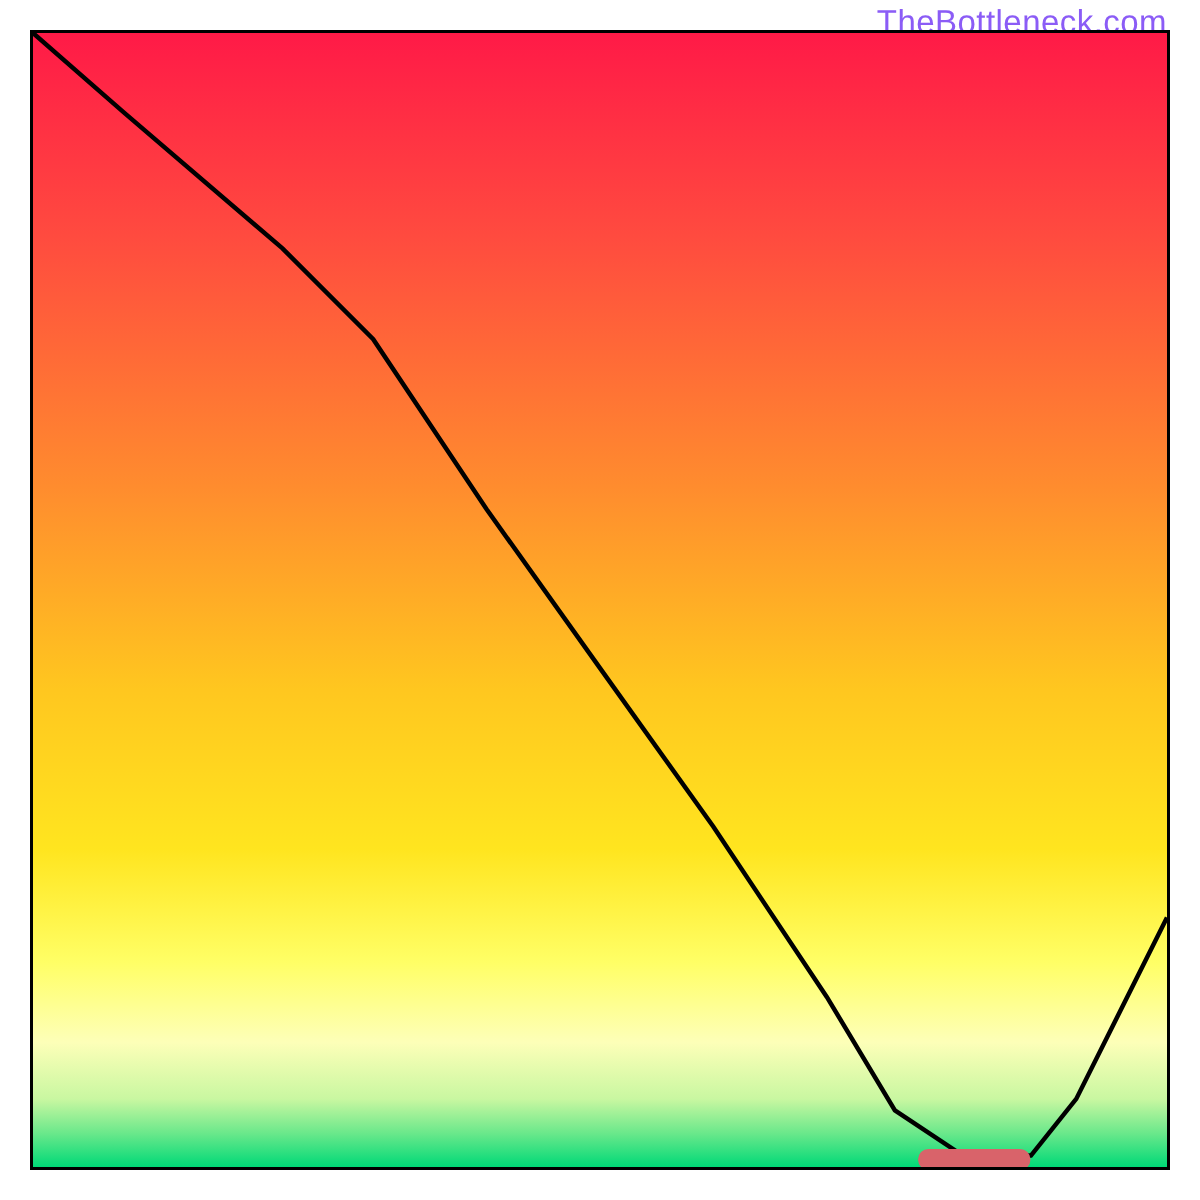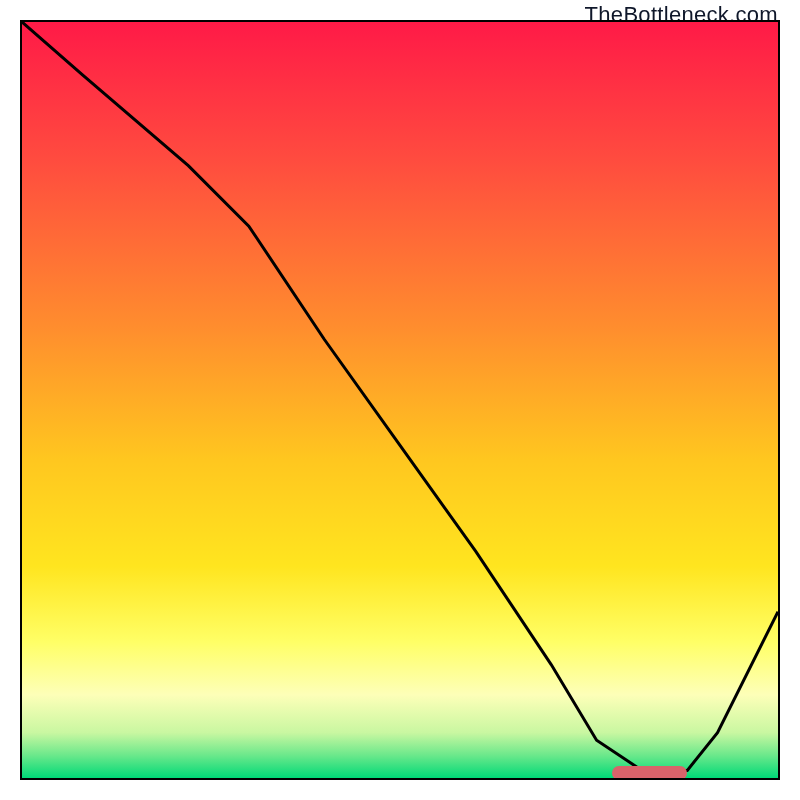--- a/index.html
+++ b/index.html
@@ -38,21 +38,21 @@
     left: 0;
     top: 0;
     width: 100%;
     height: 100%;
     pointer-events: none;
   }
   .watermark {
     position: absolute;
     top: 2px;
     right: 22px;
-    color: #0f172a;
+    color: #8b5cf6;
     font-size: 22px;
     font-weight: 500;
     letter-spacing: 0.3px;
   }
   .marker {
     position: absolute;
     background: #d9636a;
     border-radius: 8px;
     height: 14px;
   }

